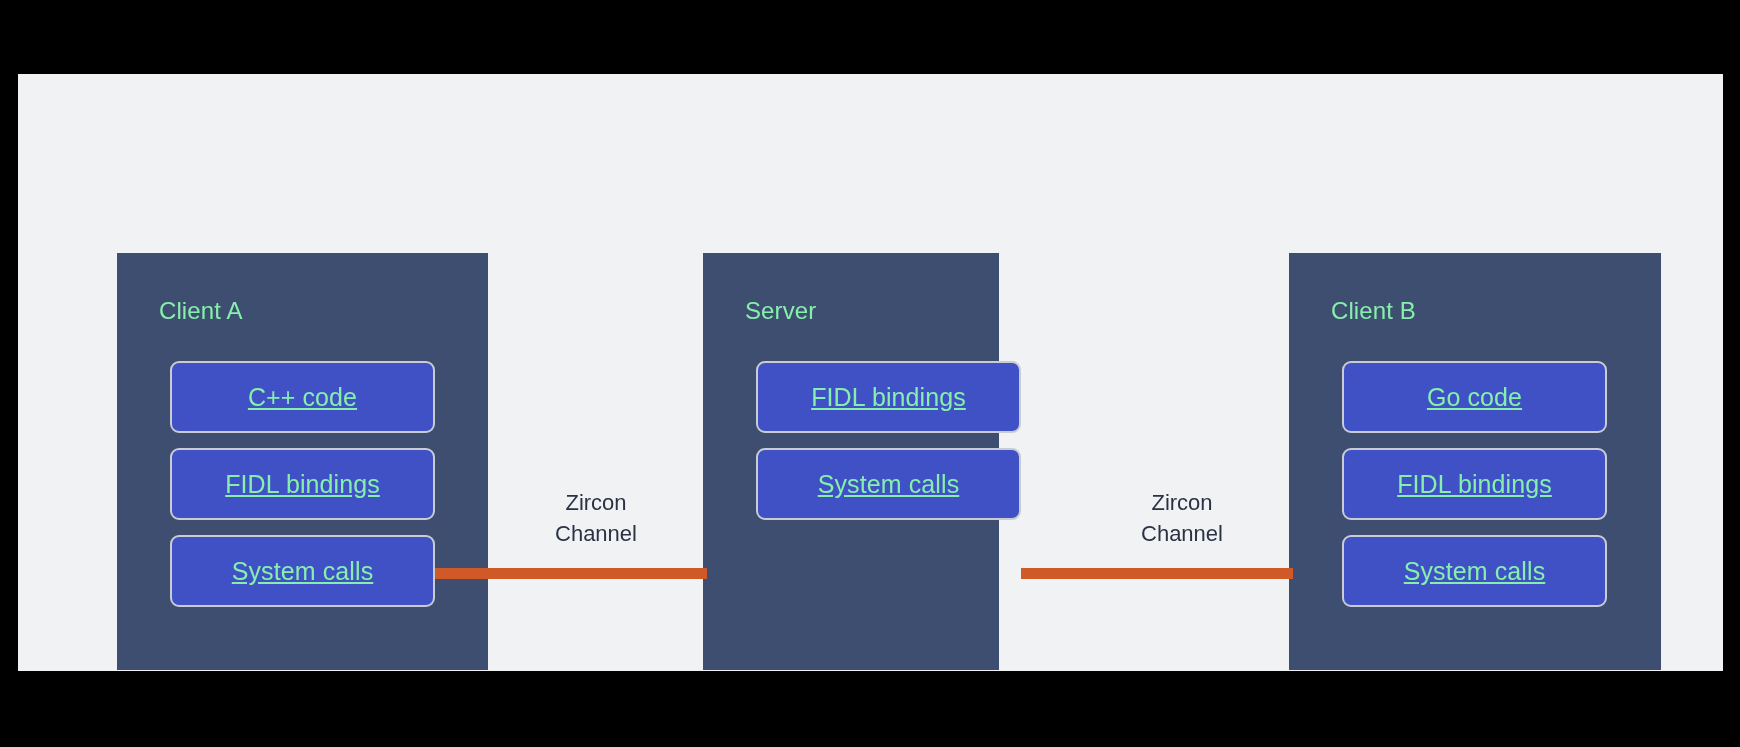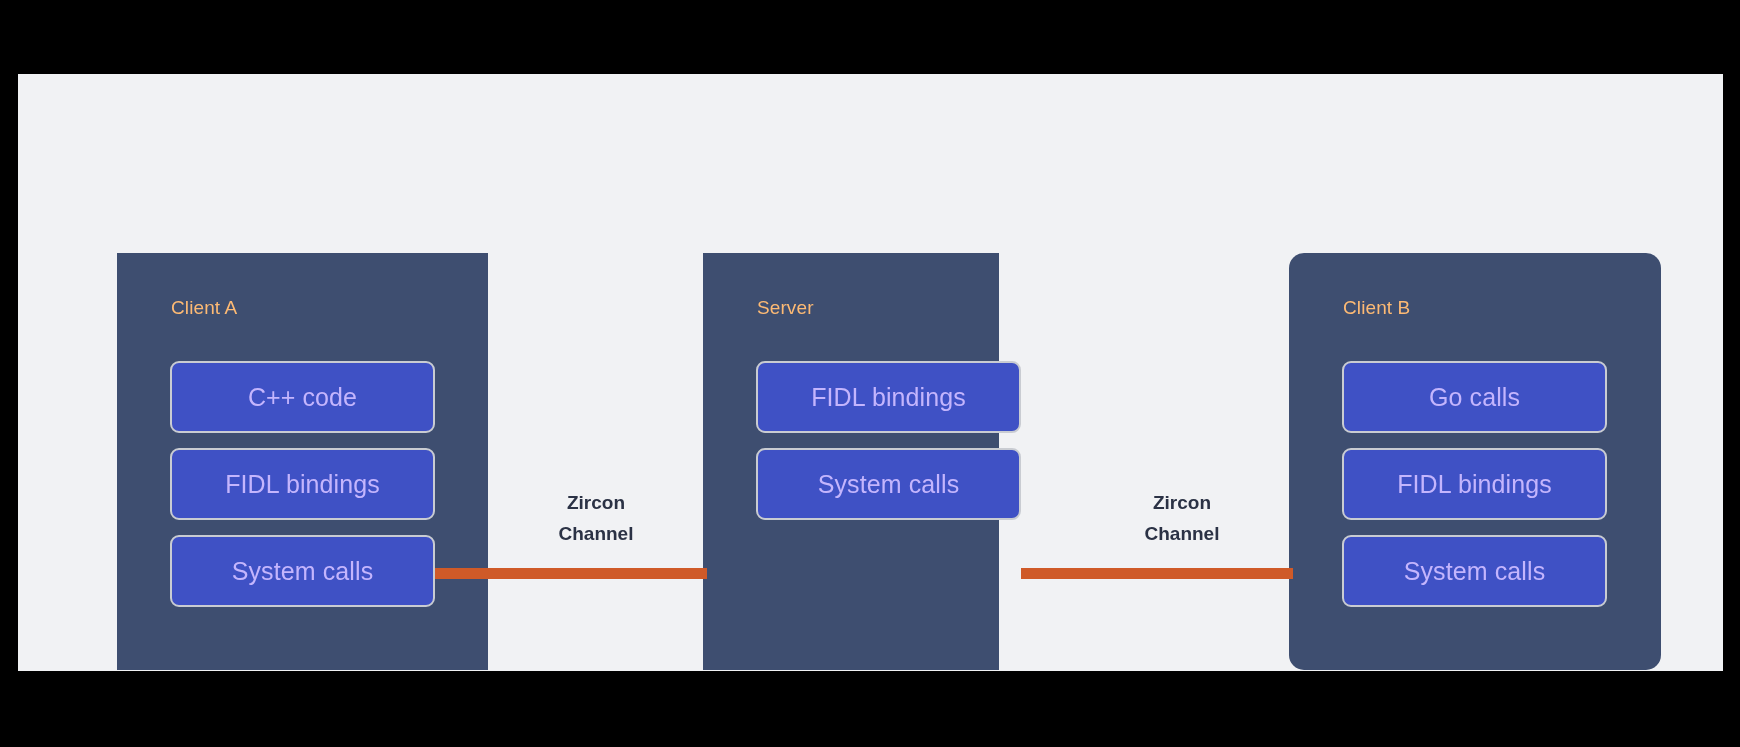--- a/index.html
+++ b/index.html
@@ -34,28 +34,28 @@
   
   .process {
     position: absolute;
     top: 179px;
     height: 417px;
     background: #3e4e70;
     box-sizing: border-box;
   }
   #process-client-a { left: 99px;  width: 371px; }
   #process-server   { left: 685px; width: 296px; }
-  #process-client-b { left: 1271px; width: 372px; border-radius: 15px; }
+  #process-client-b { left: 1271px; width: 372px; }
 
   .process-title {
     position: absolute;
-    left: 54px;
+    left: 42px;
     top: 44px;
-    color: #fdba74;
-    font-size: 19px;
+    color: #86efac;
+    font-size: 24px;
     letter-spacing: 0.1px;
     white-space: nowrap;
   }
 
   
   .layer-stack {
     position: absolute;
     left: 53px;
     top: 108px;
     width: 265px;
@@ -67,46 +67,46 @@
     background: #3f51c5;
     border: 2px solid #c9ccd2;
     border-radius: 9px;
     box-sizing: border-box;
     display: flex;
     align-items: center;
     justify-content: center;
   }
   .layer:last-child { margin-bottom: 8px; }
   .layer-label {
-    color: #c4b5fd;
+    color: #86efac;
     font-size: 25px;
     letter-spacing: 0.1px;
     white-space: nowrap;
+    text-decoration: underline;
   }
 
   
   .channel-line {
     position: absolute;
     height: 11px;
     background: #cf5a28;
     top: 494px;
   }
   #channel-line-1 { left: 417px;  width: 272px; }
   #channel-line-2 { left: 1003px; width: 272px; }
 
   
   .channel-label {
     position: absolute;
     top: 413px;
     width: 200px;
     text-align: center;
     color: #2b3245;
-    font-size: 19px;
+    font-size: 22px;
     line-height: 31px;
-    font-weight: bold;
   }
   #channel-label-1 { left: 478px; }
   #channel-label-2 { left: 1064px; }
   .channel-label span { display: block; }
 </style>
 </head>
 <body>
 
 <div id="canvas">
 
@@ -136,21 +136,21 @@
         <div class="layer">
           <span class="layer-label">System calls</span>
         </div>
       </div>
     </div>
 
     <div class="process" id="process-client-b">
       <div class="process-title">Client B</div>
       <div class="layer-stack">
         <div class="layer">
-          <span class="layer-label">Go calls</span>
+          <span class="layer-label">Go code</span>
         </div>
         <div class="layer">
           <span class="layer-label">FIDL bindings</span>
         </div>
         <div class="layer">
           <span class="layer-label">System calls</span>
         </div>
       </div>
     </div>
 

